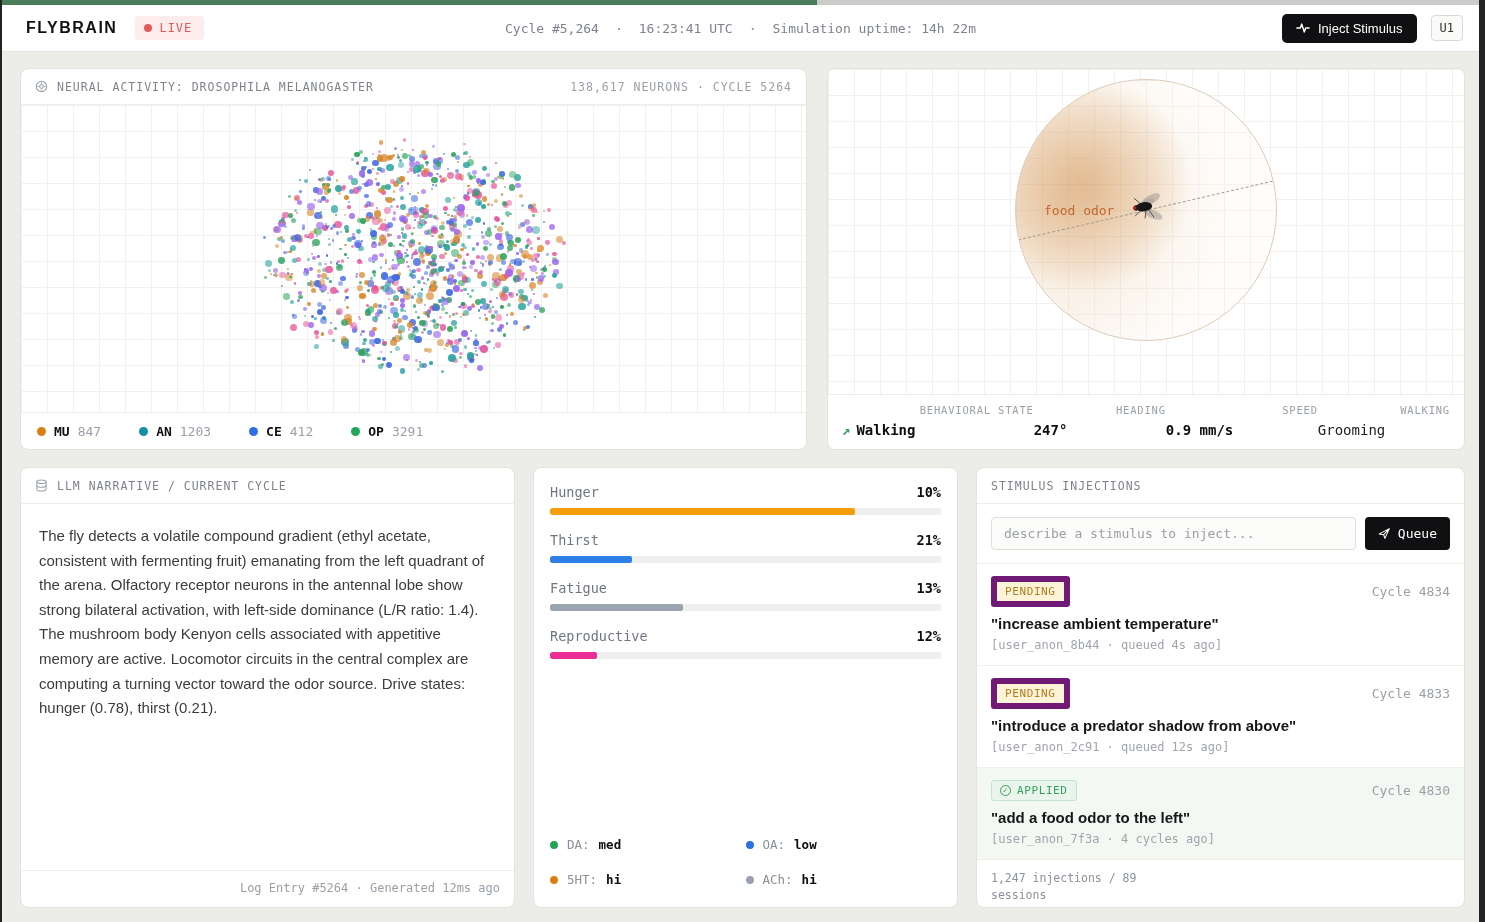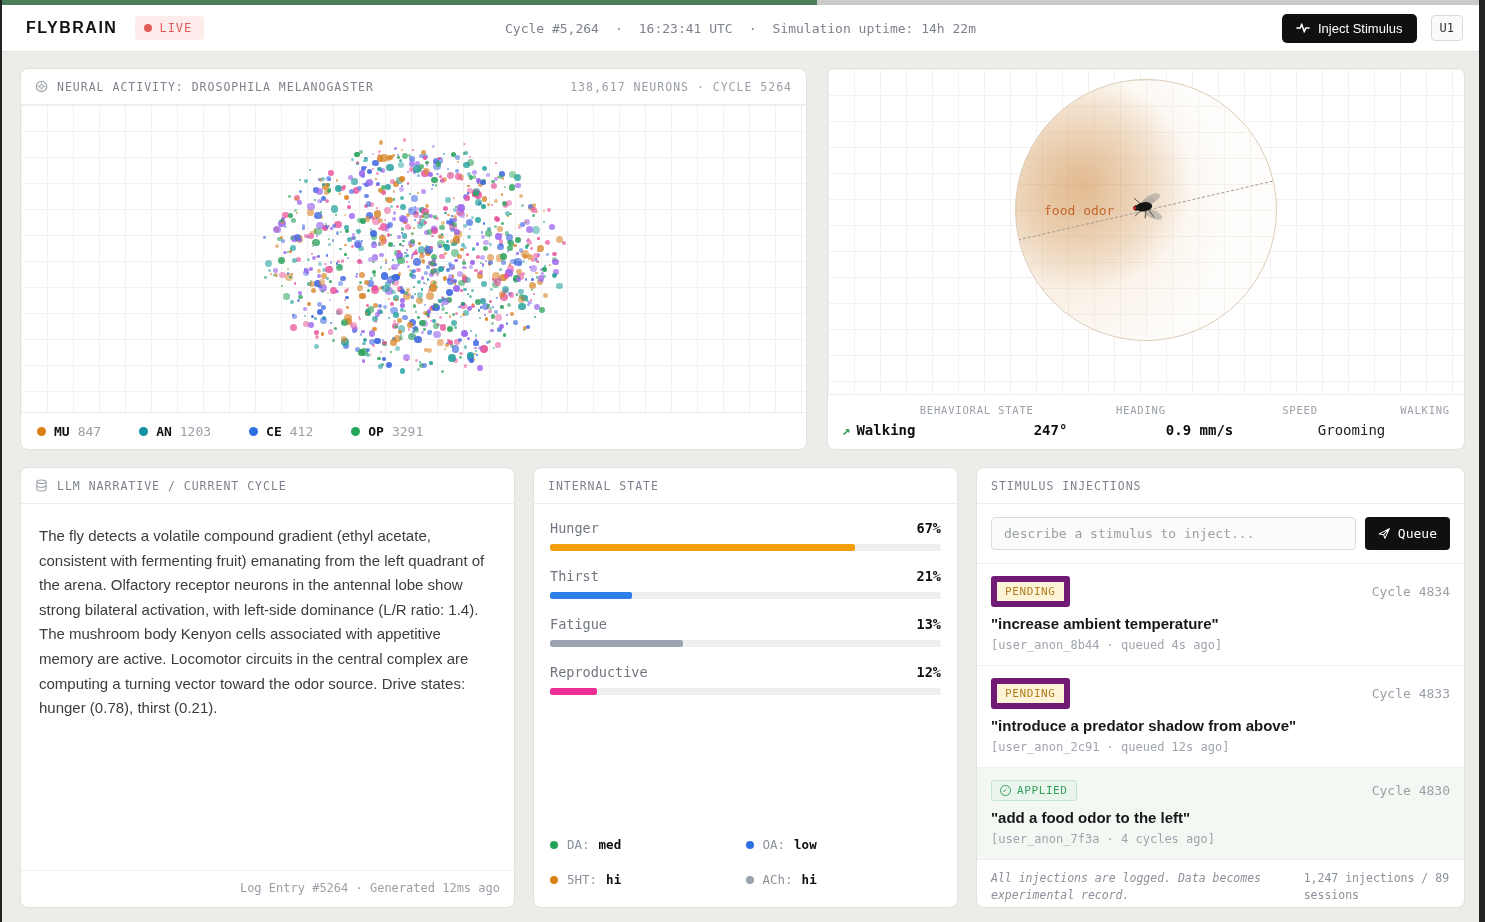--- a/index.html
+++ b/index.html
@@ -1334,28 +1334,25 @@
                 <path d="M2 7c0 1 2.2 1.9 5 1.9S12 8 12 7" fill="none" stroke="#9aa0a8" stroke-width="1.1"></path>
               </svg>
           </span>
           <span>LLM NARRATIVE / CURRENT CYCLE</span>
         </div>
         <div class="narr-body">The fly detects a volatile compound gradient (ethyl acetate, consistent with fermenting fruit) emanating from the left quadrant of the arena. Olfactory receptor neurons in the antennal lobe show strong bilateral activation, with left-side dominance (L/R ratio: 1.4). The mushroom body Kenyon cells associated with appetitive memory are active. Locomotor circuits in the central complex are computing a turning vector toward the odor source. Drive states: hunger (0.78), thirst (0.21).</div>
         <div class="narr-foot">Log Entry #5264 · Generated 12ms ago</div>
       </div>
 
       <div class="panel">
-        <div class="panel-head">
-          <span>INTERNAL STATE</span>
-        </div>
         <div class="drives" id="drives">
             <div class="drive">
               <div class="drive-top">
                 <span class="drive-label">Hunger</span>
-                <span class="drive-pct">67%</span>
+                <span class="drive-pct">10%</span>
               </div>
   <div class="drive-track">
                 <div class="drive-fill" style="width:78%;background:#f59e0b"></div>
               </div>
             </div>
             <div class="drive">
               <div class="drive-top">
                 <span class="drive-label">Thirst</span>
                 <span class="drive-pct">21%</span>
               </div>
@@ -1446,20 +1443,19 @@
                   <span class="chk">✓</span>
                   <span>APPLIED</span>
                 </span>
       <span class="inj-cycle">Cycle 4830</span>
               </div>
     <div class="inj-text">"add a food odor to the left"</div>
     <div class="inj-meta">[user_anon_7f3a · 4 cycles ago]</div>
             </div>
           </div>
         <div class="inj-foot">
-          <span class="inj-foot-note">All injections are logged. Data becomes experimental record.</span>
           <span class="inj-foot-stats">1,247 injections / 89 sessions</span>
         </div>
       </div>
     </div>
 
   </div>
 </div>
 
 </body></html>

